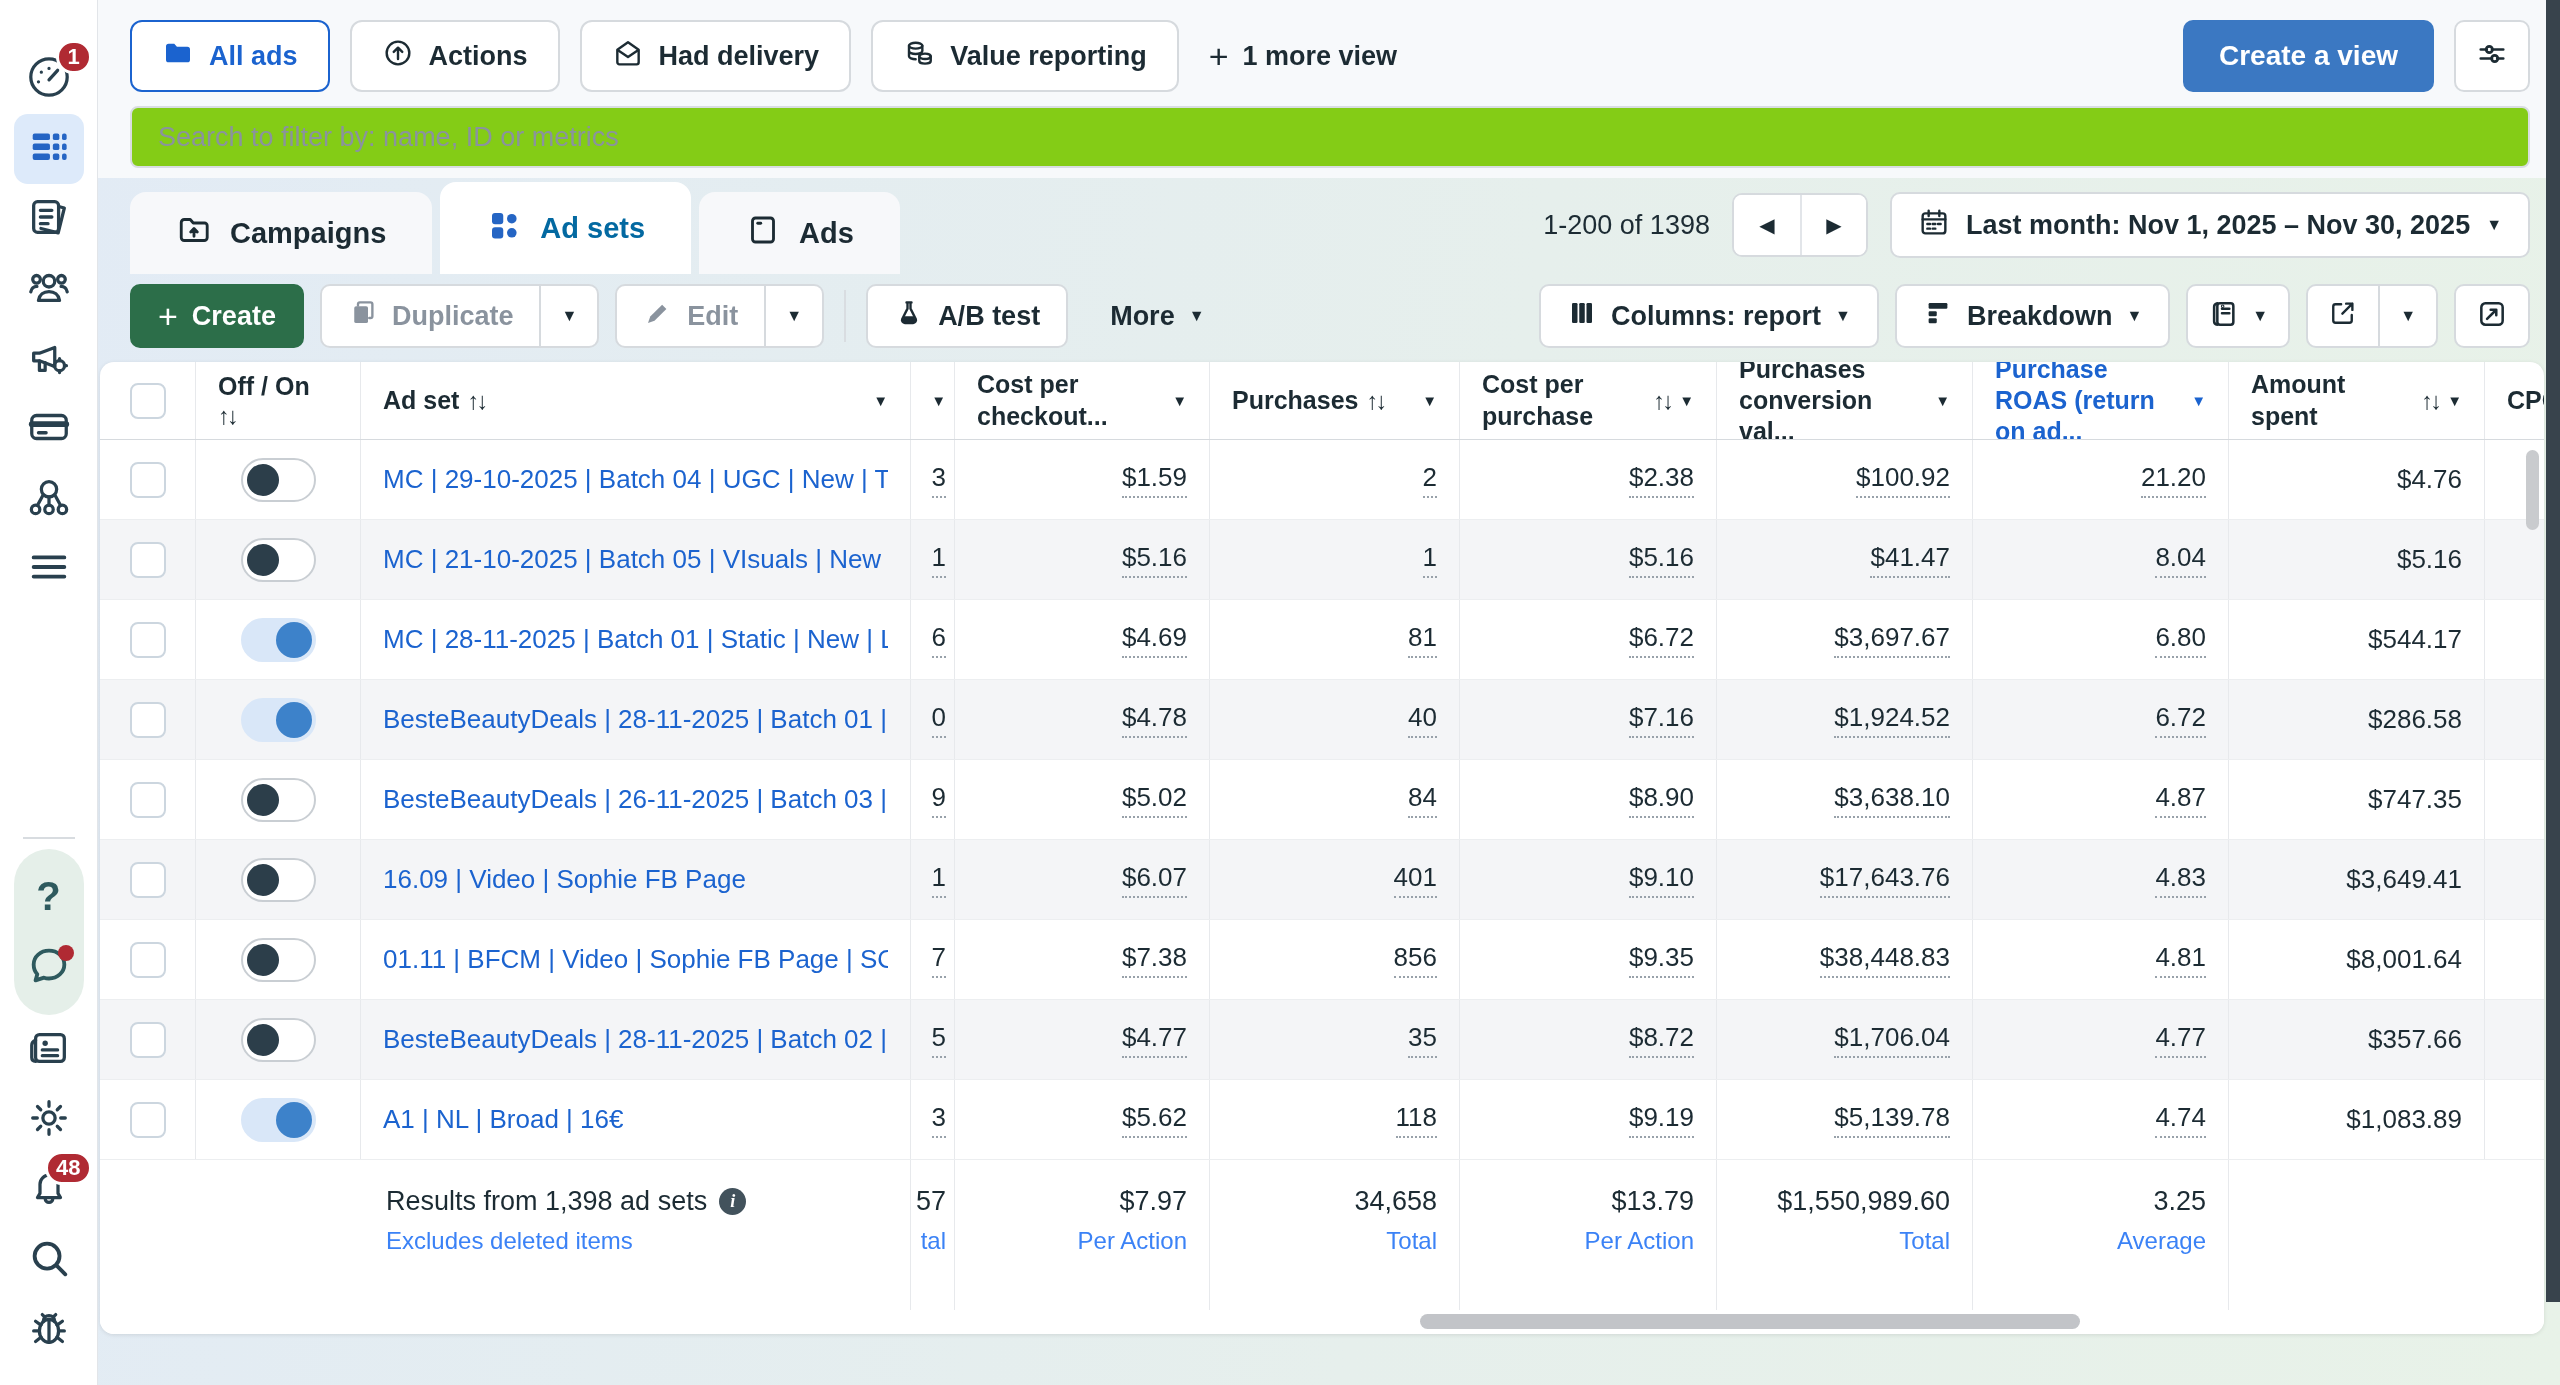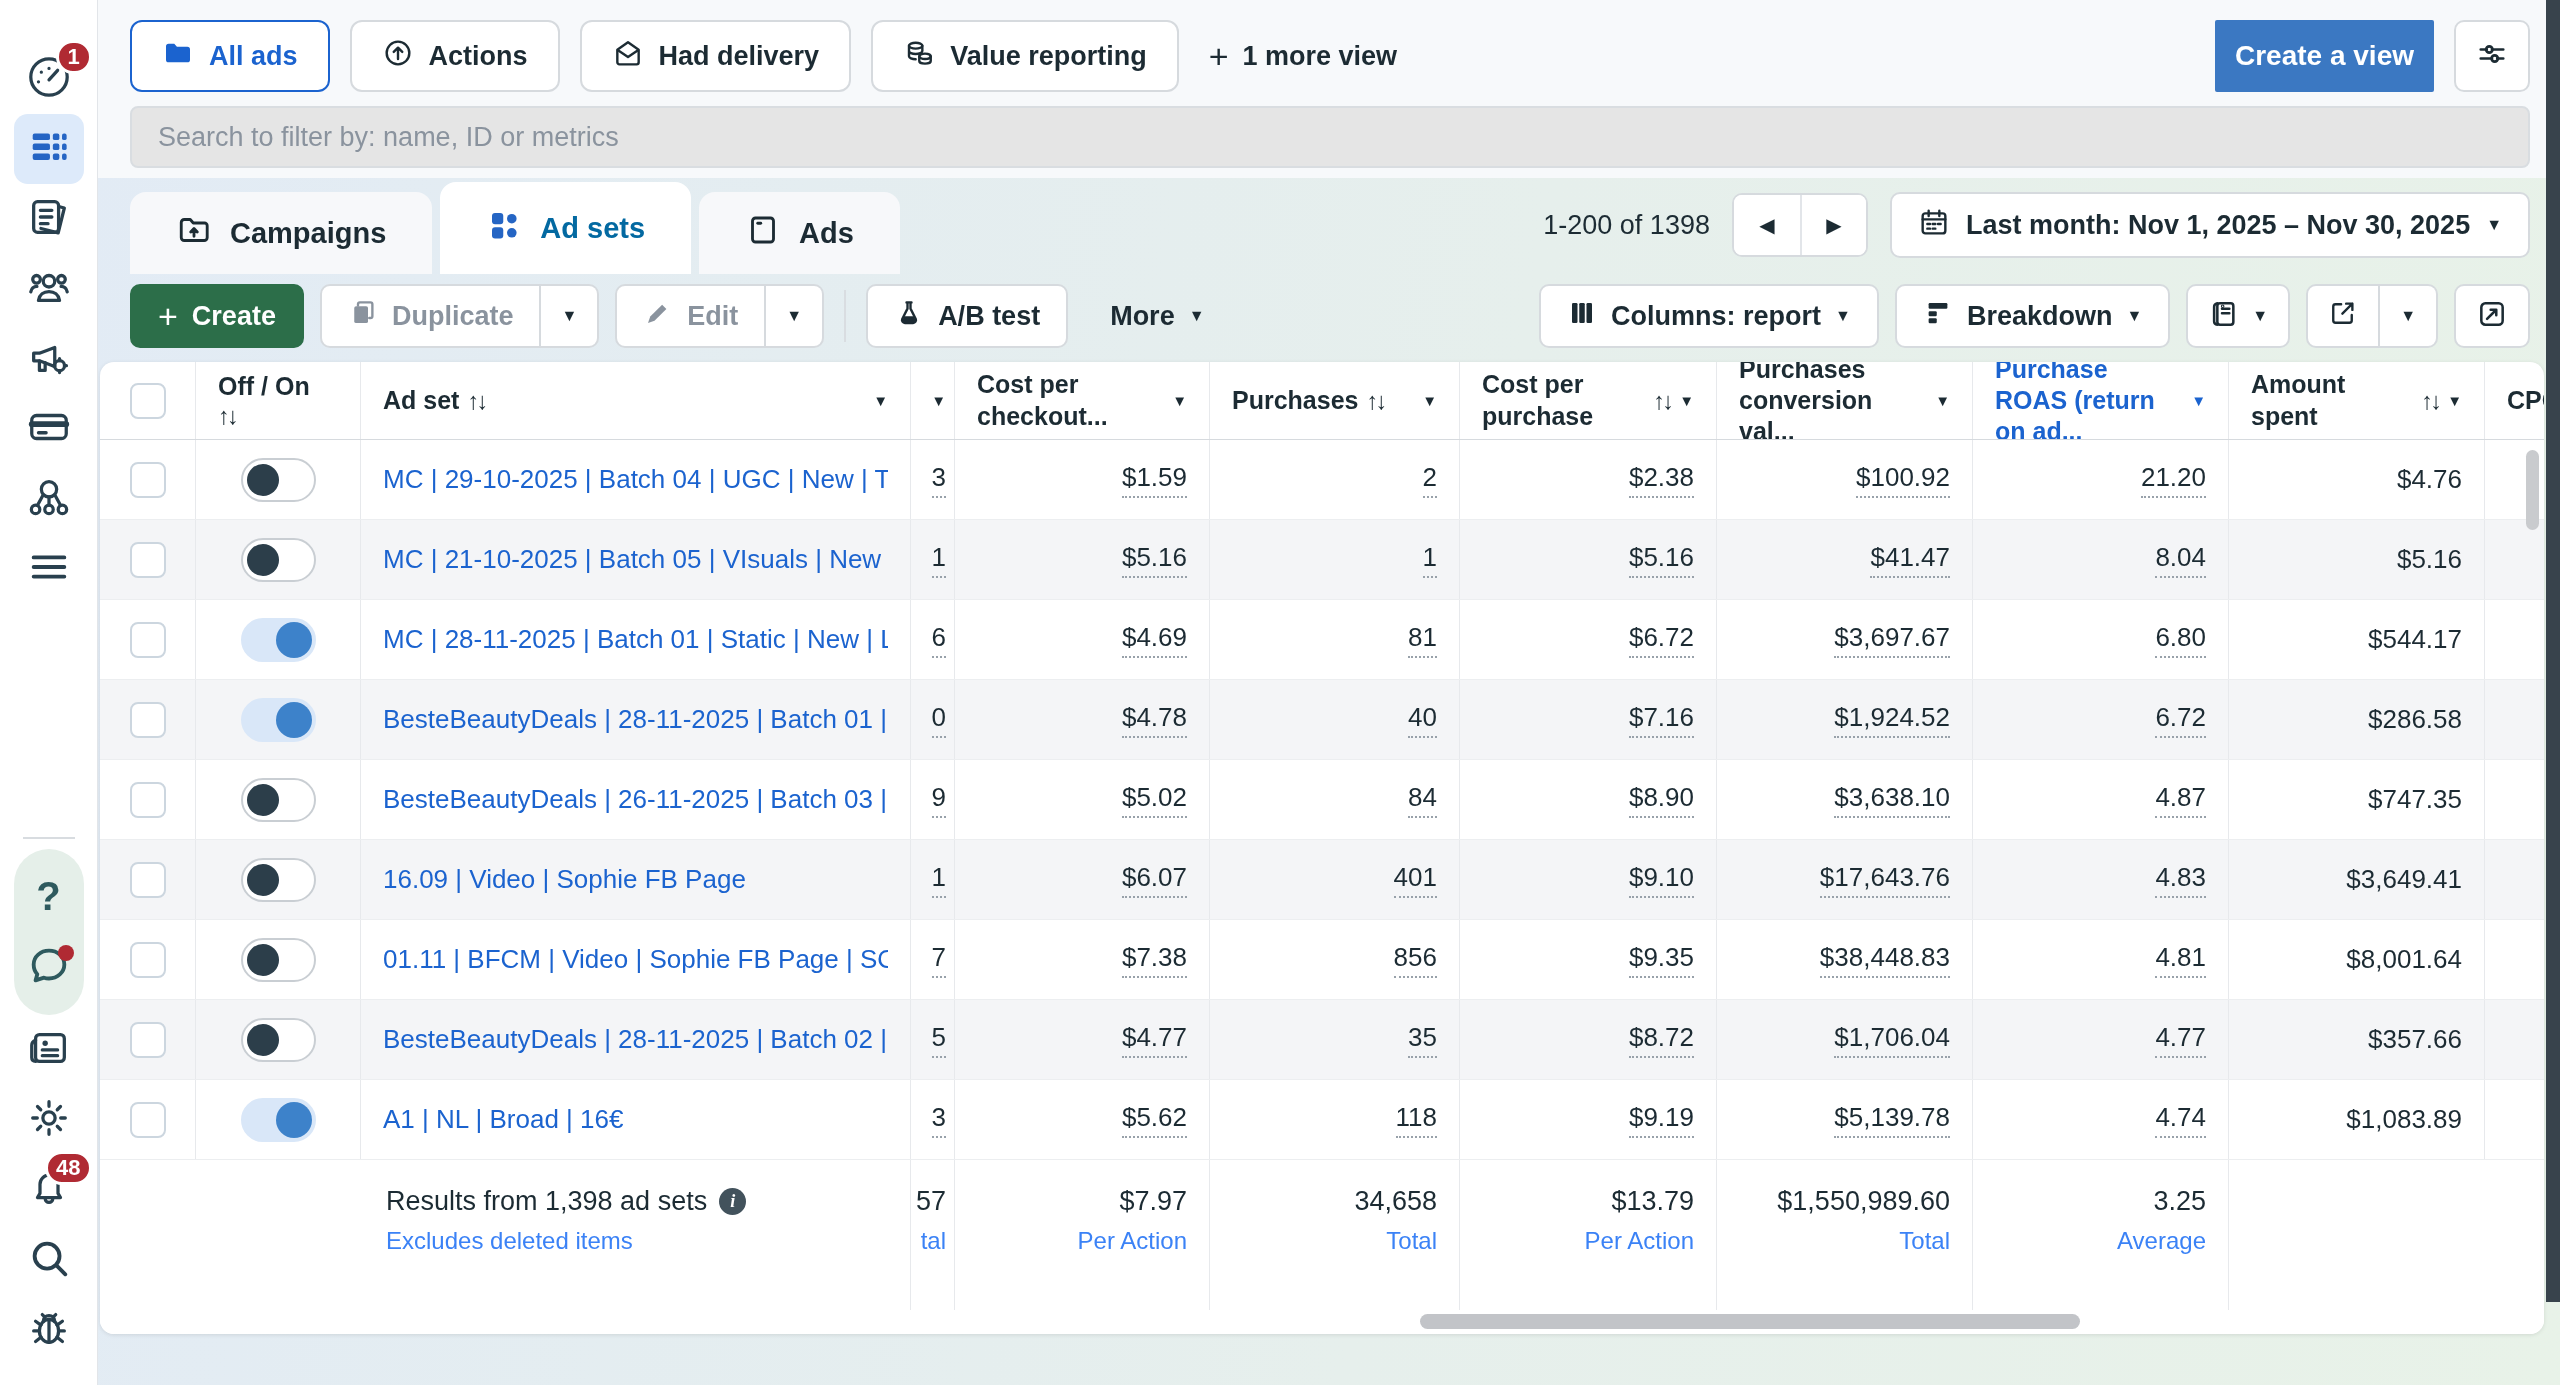--- a/index.html
+++ b/index.html
@@ -28,25 +28,25 @@
 
   
   .top-section { background:#f7f9fb; padding:20px 30px 10px 32px; }
   .views-row { display:flex; align-items:center; gap:20px; }
   .view-tab { display:inline-flex; align-items:center; gap:15px; height:72px; padding:0 30px; background:#fff; border:2px solid #d6dade; border-radius:12px; font-size:27px; font-weight:600; color:#1c2b33; cursor:pointer; }
   .view-tab svg { width:32px; height:32px; stroke:#1c2b33; fill:none; stroke-width:1.8; stroke-linecap:round; stroke-linejoin:round; }
   .view-tab.active { border-color:#1b63cf; color:#1b63cf; font-weight:700; }
   .more-view { display:inline-flex; align-items:center; gap:14px; font-size:27px; font-weight:600; margin-left:10px; cursor:pointer; }
   .plus-glyph { font-size:34px; font-weight:400; line-height:1; }
   .flex-spacer { flex:1; }
-  .btn-primary { height:72px; padding:0 20px; background:#3b78c2; border:none; border-radius:2px; color:#fff; font-size:28px; font-weight:600; font-family:inherit; cursor:pointer; }
+  .btn-primary { height:72px; padding:0 36px; background:#3b78c2; border:none; border-radius:10px; color:#fff; font-size:28px; font-weight:600; font-family:inherit; cursor:pointer; }
   .icon-square { width:76px; height:72px; background:#fff; border:2px solid #d6dade; border-radius:10px; display:flex; align-items:center; justify-content:center; cursor:pointer; }
   .icon-square svg { width:36px; height:36px; stroke:#1c2b33; fill:none; stroke-width:1.8; stroke-linecap:round; }
   .search-row { margin-top:14px; }
-  .search-input { width:100%; height:62px; border:2px solid #d9dde1; border-radius:8px; background:#e5e5e5; font-size:27px; font-family:inherit; color:#1c2b33; padding:0 26px; outline:none; }
+  .search-input { width:100%; height:62px; border:2px solid #d9dde1; border-radius:8px; background:#84cc16; font-size:27px; font-family:inherit; color:#1c2b33; padding:0 26px; outline:none; }
   .search-input::placeholder { color:#8a939e; }
 
   
   .tabs-row { display:flex; align-items:flex-end; padding:16px 30px 0 32px; height:96px; }
   .level-tab { display:inline-flex; align-items:center; gap:18px; height:82px; padding:0 46px; border-radius:16px 16px 0 0; background:#f7f8fa; font-size:29px; font-weight:700; color:#1c2b33; margin-right:8px; cursor:pointer; }
   .level-tab svg { width:36px; height:36px; stroke:#1c2b33; fill:none; stroke-width:1.9; stroke-linecap:round; stroke-linejoin:round; }
   .level-tab.active { background:#fff; color:#0369a1; height:92px; }
   .tabs-right { margin-left:auto; display:flex; align-items:center; gap:22px; padding-bottom:16px; }
   .page-range { font-size:27px; color:#1c2b33; }
   .pager { display:flex; border:2px solid #d6dade; border-radius:10px; overflow:hidden; background:#fff; }

